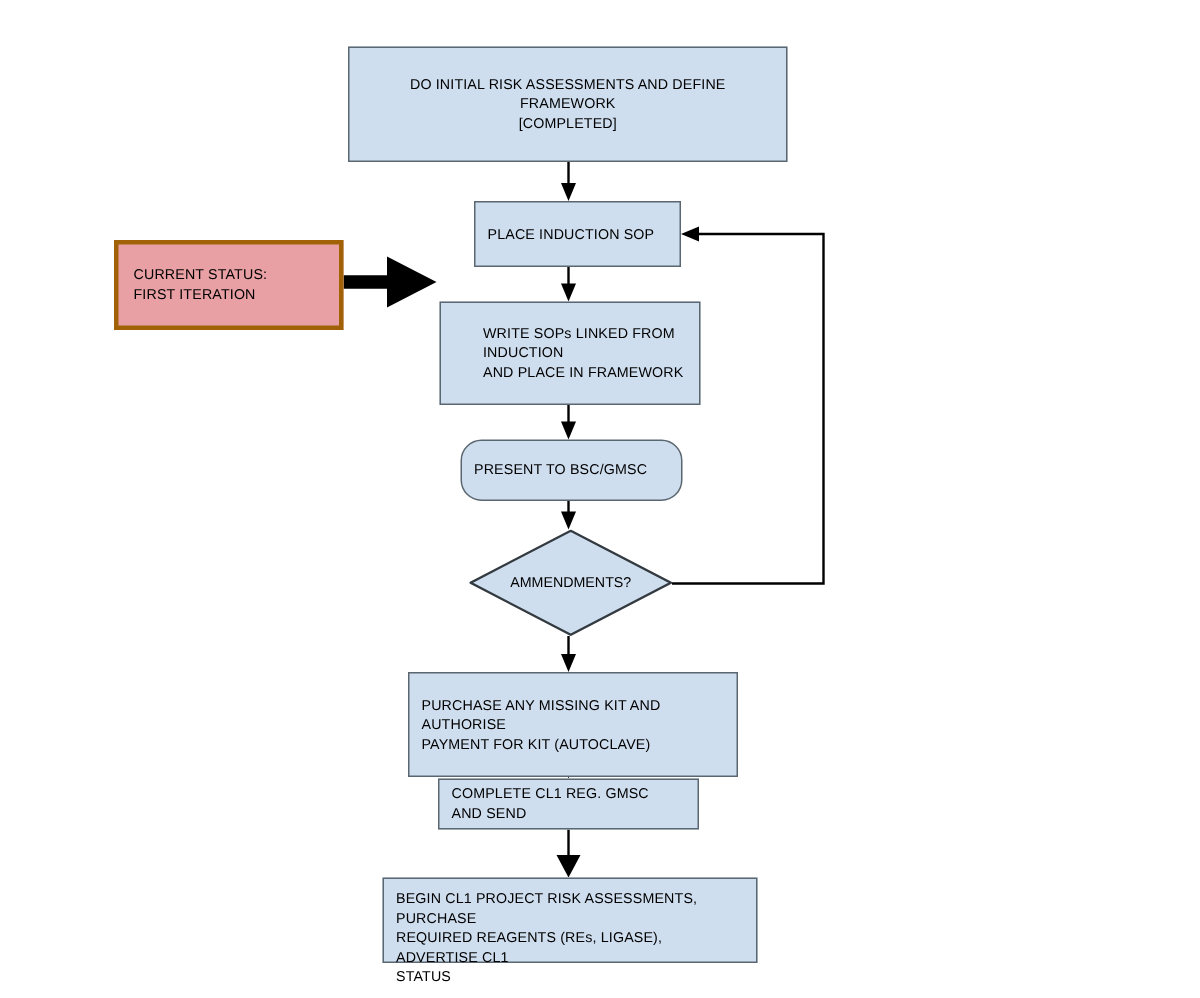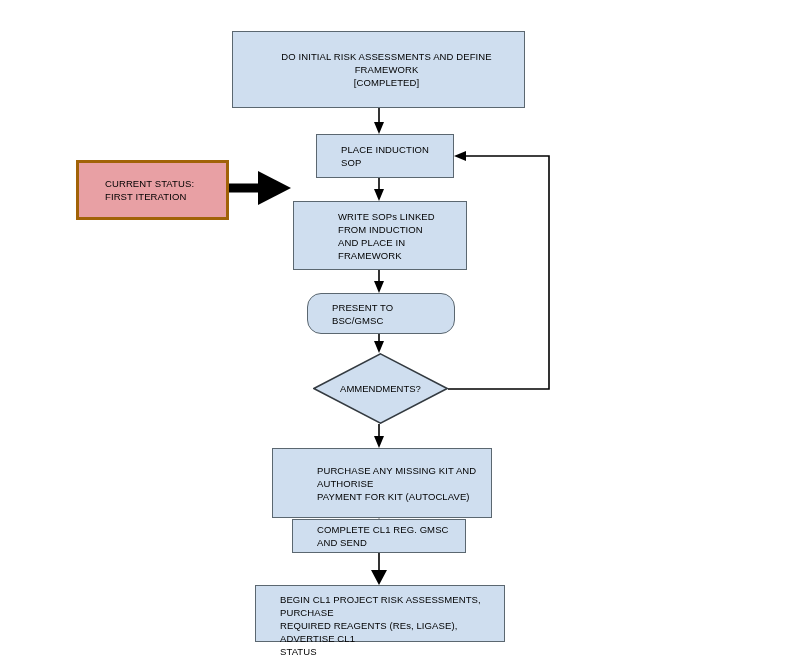--- a/index.html
+++ b/index.html
@@ -31,21 +31,20 @@
     align-items: center;
   }
   .node.center-text {
     justify-content: center;
     text-align: center;
   }
   .node .label {
     display: block;
     padding: 0 8px;
     white-space: pre-line;
-    margin-left: 16px;
   }
   .node.status-node {
     background: #e8a0a4;
     border: 3px solid #a16207;
     align-items: center;
   }
   .node.status-node .label {
     padding-left: 10px;
     text-align: left;
   }
@@ -139,21 +138,21 @@
     <span class="label">PRESENT TO BSC/GMSC</span>
   </div>
 
   <div class="diamond-wrap" style="left:313px; top:353px; width:135px; height:71px;text-decoration:underline;">
     <svg width="135" height="71" viewBox="0 0 135 71">
       <polygon points="67.5,0.8 134.2,35.5 67.5,70.2 0.8,35.5" fill="#cfdeef" stroke="#333a40" stroke-width="1.5"></polygon>
     </svg>
     <div class="diamond-label">AMMENDMENTS?</div>
   </div>
 
-  <div class="node" style="left:272px; top:448px; width:220px; height:70px;padding-left:20px;">
+  <div class="node" style="left:272px; top:448px; width:220px; height:70px;">
     <span class="label">PURCHASE ANY MISSING KIT AND AUTHORISE
 PAYMENT FOR KIT (AUTOCLAVE)</span>
   </div>
 
   <div class="node" style="left:292px; top:519px; width:174px; height:34px;">
     <span class="label">COMPLETE CL1 REG. GMSC
 AND SEND</span>
   </div>
 
   <div class="node" style="left:255px; top:585px; width:250px; height:57px; align-items:flex-start; padding-top:7px;">

